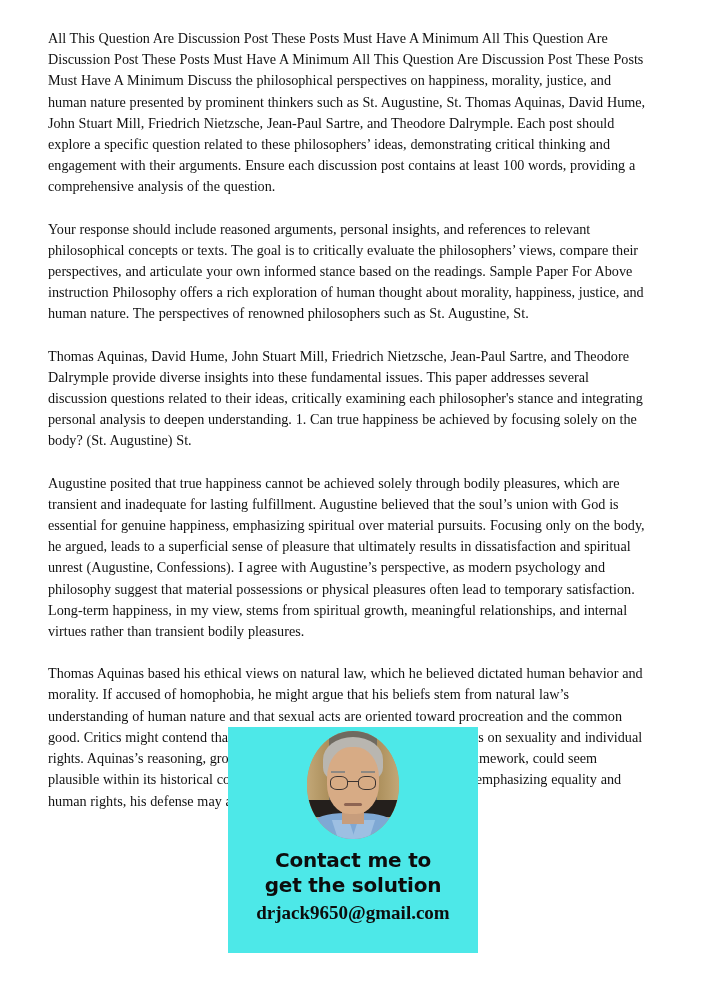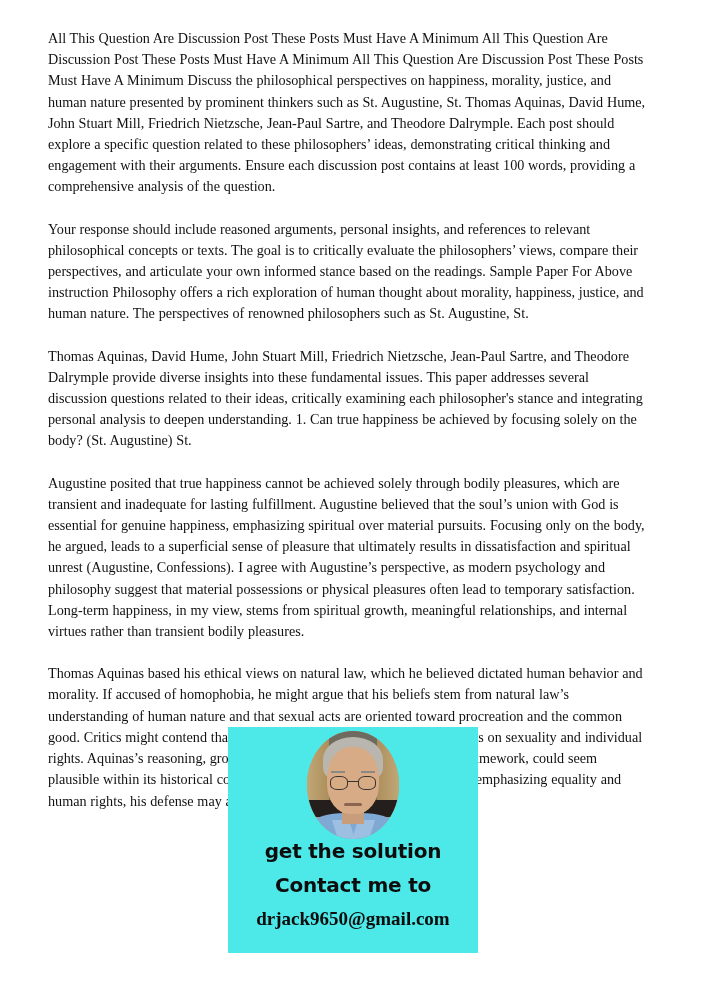--- a/index.html
+++ b/index.html
@@ -142,21 +142,21 @@
     white-space: nowrap;
   }
   #overlay-line1 { margin-top: 9px; }
   #overlay-email {
     font-family: "Liberation Serif", "DejaVu Serif", serif;
     font-weight: bold;
     font-size: 19px;
     line-height: 24px;
     color: #0d0d0d;
     text-align: center;
-    margin-top: 9px;
+    margin-top: 3px;
     white-space: nowrap;
   }
 </style>
 </head>
 <body>
 
 <div id="page">
 
   <div id="doc-body">
     <p class="para">All This Question Are Discussion Post These Posts Must Have A Minimum All This Question Are Discussion Post These Posts Must Have A Minimum All This Question Are Discussion Post These Posts Must Have A Minimum Discuss the philosophical perspectives on happiness, morality, justice, and human nature presented by prominent thinkers such as St. Augustine, St. Thomas Aquinas, David Hume, John Stuart Mill, Friedrich Nietzsche, Jean-Paul Sartre, and Theodore Dalrymple. Each post should explore a specific question related to these philosophers’ ideas, demonstrating critical thinking and engagement with their arguments. Ensure each discussion post contains at least 100 words, providing a comprehensive analysis of the question.</p>
@@ -180,19 +180,19 @@
       <div class="av-hair"></div>
       <div class="av-face"></div>
       <div class="av-brow av-browL"></div>
       <div class="av-brow av-browR"></div>
       <div class="av-glassL"></div>
       <div class="av-glassR"></div>
       <div class="av-bridge"></div>
       <div class="av-mouth"></div>
     </div>
 
+    <div class="overlay-line" id="overlay-line1">Contact me to</div>
     <div class="overlay-line" id="overlay-line2">get the solution</div>
-    <div class="overlay-line" id="overlay-line1">Contact me to</div>
     <div id="overlay-email">drjack9650@gmail.com</div>
 
   </div>
 
 </div>
 
 </body></html>

